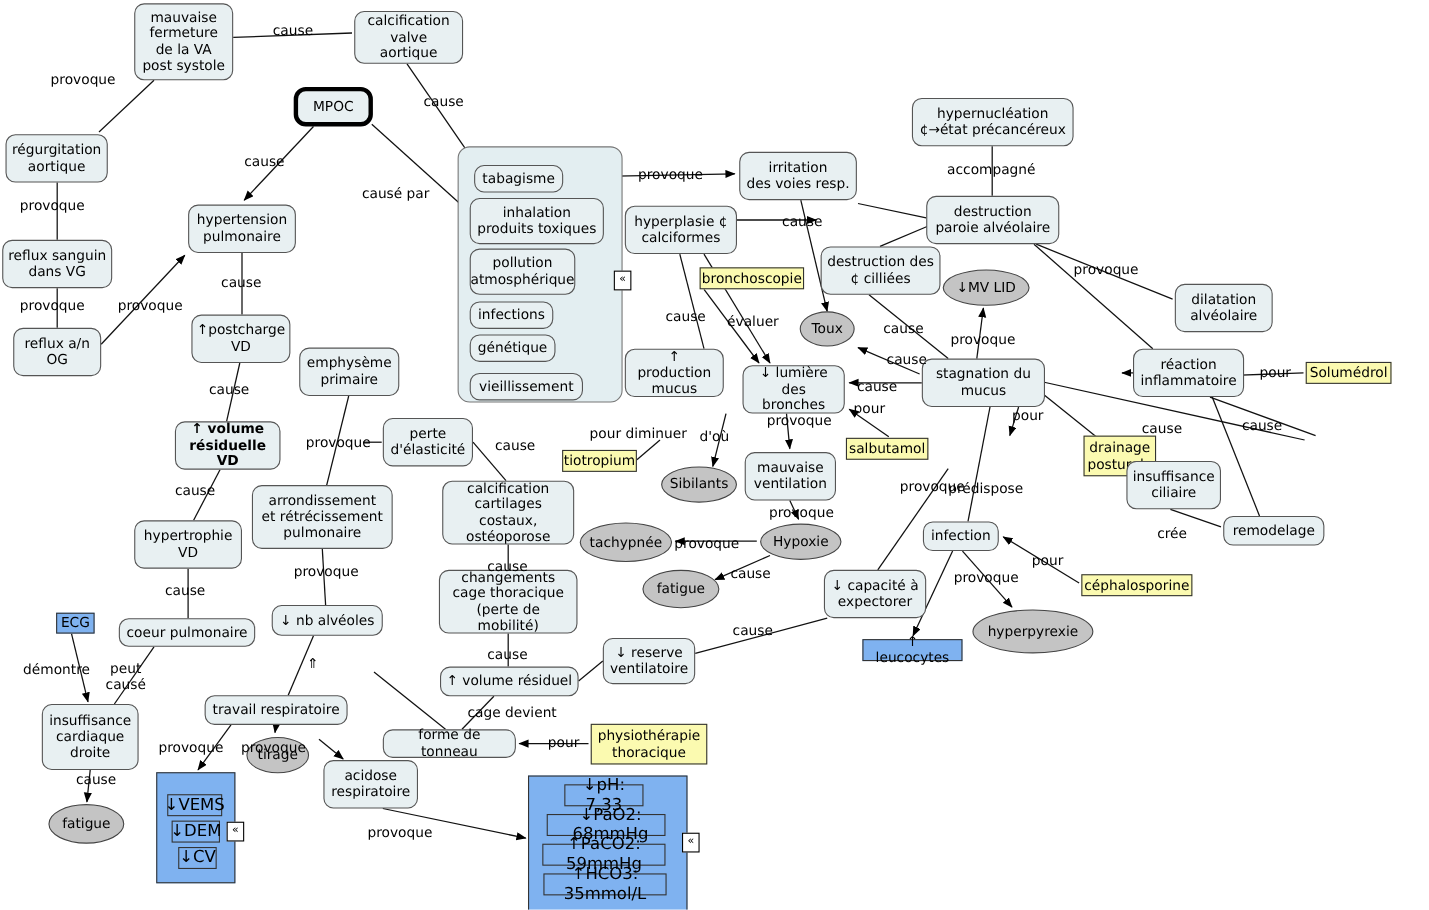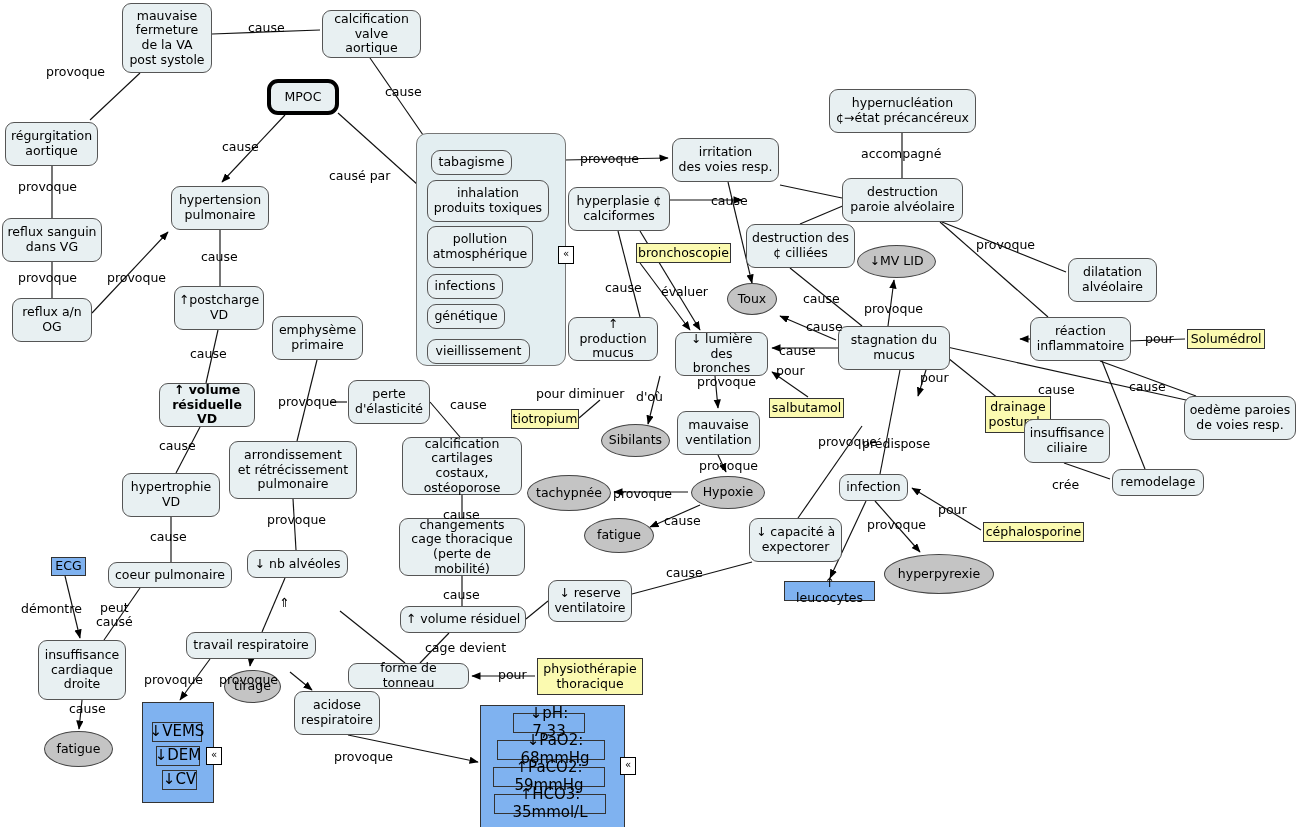--- a/index.html
+++ b/index.html
@@ -183,21 +183,21 @@
 respiratoire</div>
     <div class="group" style="background: rgb(127, 178, 240); border: 1px solid rgb(51, 51, 51); border-radius: 0px; left: 480px; top: 705px; width: 143px; height: 122px;"></div>
     <div class="node bluesmall" style="left: 513px; top: 713px; width: 72px; height: 20px;">↓pH: 7,33</div>
     <div class="node bluesmall" style="left: 497px; top: 740px; width: 108px; height: 20px; padding-left: 12px;">↓PaO2: 68mmHg</div>
     <div class="node bluesmall" style="left: 493px; top: 767px; width: 112px; height: 20px;">↑PaCO2: 59mmHg</div>
     <div class="node bluesmall" style="left: 494px; top: 794px; width: 112px; height: 20px;">↑HCO3: 35mmol/L</div>
     <div class="group" style="left: 416px; top: 133px; width: 148px; height: 231px;"></div>
     <div class="node ingroup" style="left: 431px; top: 150px; width: 81px; height: 25px;">tabagisme</div>
     <div class="node ingroup" style="left: 427px; top: 180px; width: 122px; height: 42px;">inhalation
 produits toxiques</div>
-    <div class="node ingroup" style="left: 427px; top: 226px; width: 106px; height: 42px;">pollution
+    <div class="node ingroup" style="left: 427px; top: 226px; width: 96px; height: 42px;">pollution
 atmosphérique</div>
     <div class="node ingroup" style="left: 427px; top: 274px; width: 76px; height: 25px;">infections</div>
     <div class="node ingroup" style="left: 427px; top: 304px; width: 78px; height: 25px;">génétique</div>
     <div class="node ingroup" style="left: 427px; top: 339px; width: 103px; height: 25px;">vieillissement</div>
     <div class="node" style="left: 672px; top: 138px; width: 107px; height: 44px;">irritation
 des voies resp.</div>
     <div class="node" style="left: 568px; top: 187px; width: 102px; height: 44px;">hyperplasie ¢
 calciformes</div>
     <div class="node yellow" style="left: 636px; top: 243px; width: 95px; height: 20px;">bronchoscopie</div>
     <div class="node" style="left: 568px; top: 317px; width: 90px; height: 44px;">↑ production
@@ -238,22 +238,20 @@
 mucus</div>
     <div class="node" style="left: 1068px; top: 258px; width: 89px; height: 44px;">dilatation
 alvéolaire</div>
     <div class="node" style="left: 1030px; top: 317px; width: 101px; height: 44px;">réaction
 inflammatoire</div>
     <div class="node yellow" style="left: 1187px; top: 329px; width: 78px; height: 20px;">Solumédrol</div>
     <div class="node yellow" style="left: 938px; top: 396px; width: 66px; height: 37px; margin-left: 47px;">drainage
 posturale</div>
     <div class="node" style="left: 1024px; top: 419px; width: 86px; height: 44px;">insuffisance
 ciliaire</div>
-    <div class="node" style="left: 1184px; top: 396px; width: 112px; height: 44px;">oedème paroies
-de voies resp.</div>
     <div class="node" style="left: 1112px; top: 469px; width: 92px; height: 27px; text-align: center;">remodelage</div>
     <div class="node" style="left: 839px; top: 474px; width: 69px; height: 27px;">infection</div>
     <div class="node yellow" style="left: 983px; top: 522px; width: 101px; height: 20px;">céphalosporine</div>
     <div class="node blue" style="left: 784px; top: 581px; width: 91px; height: 20px;">↑ leucocytes</div>
     <div class="node ellipse" style="left: 884px; top: 554px; width: 110px; height: 40px;">hyperpyrexie</div>
     <div class="lbl" style="left: 248px; top: 21px;">cause</div>
     <div class="lbl" style="left: 46px; top: 65px;">provoque</div>
     <div class="lbl" style="left: 222px; top: 140px;">cause</div>
     <div class="lbl" style="left: 385px; top: 85px;">cause</div>
     <div class="lbl" style="left: 329px; top: 169px;">causé par</div>

